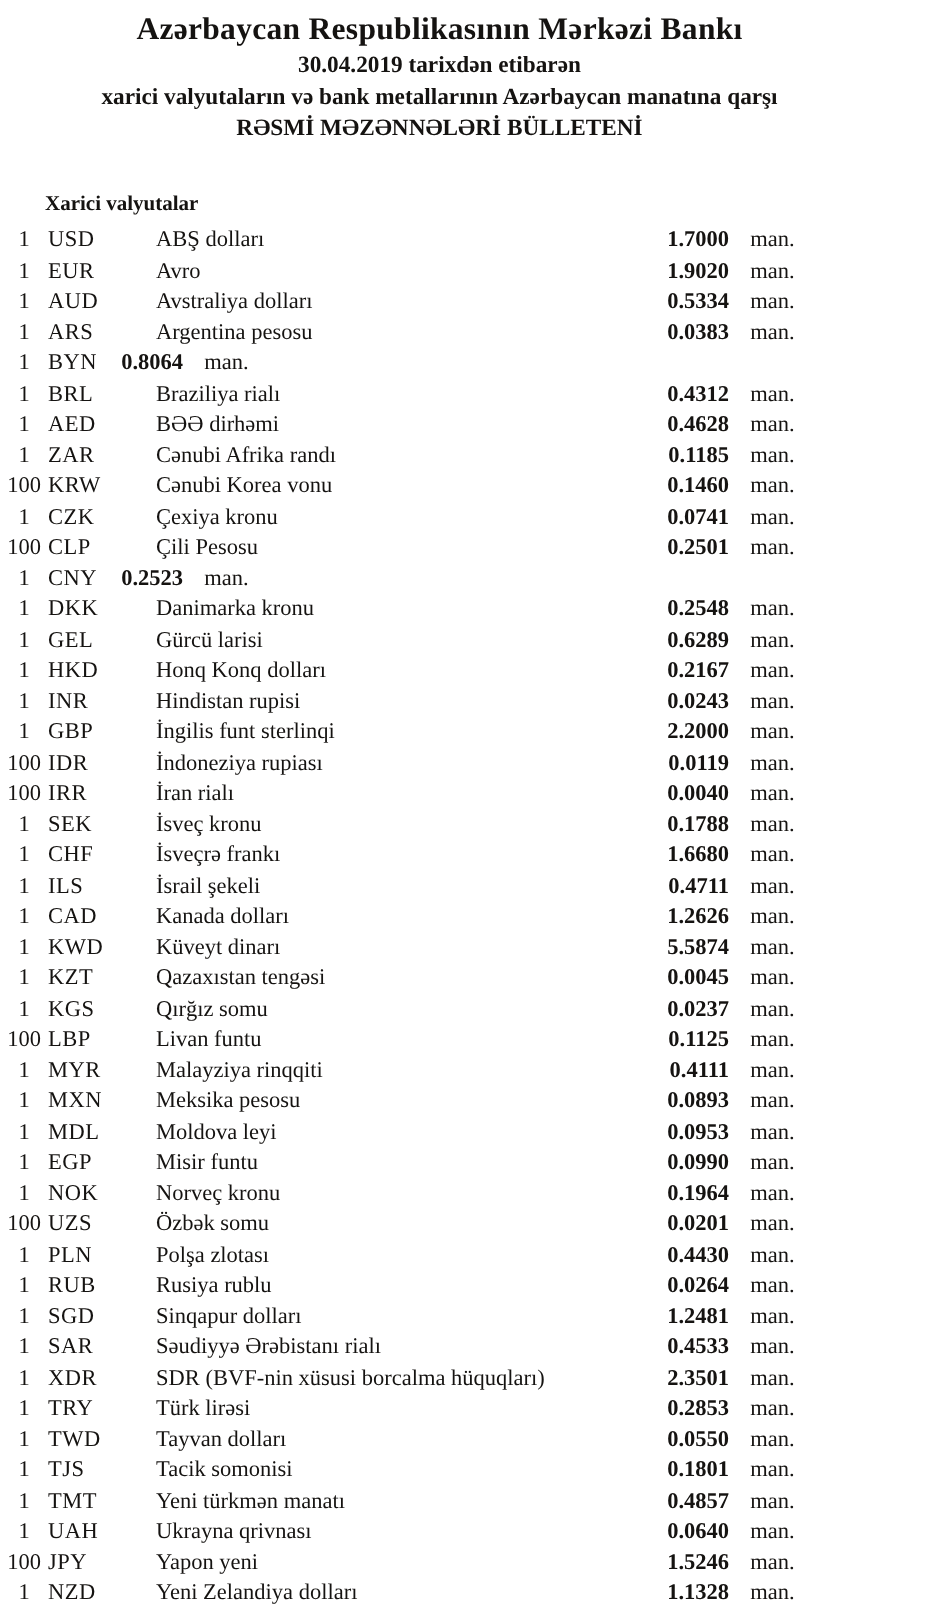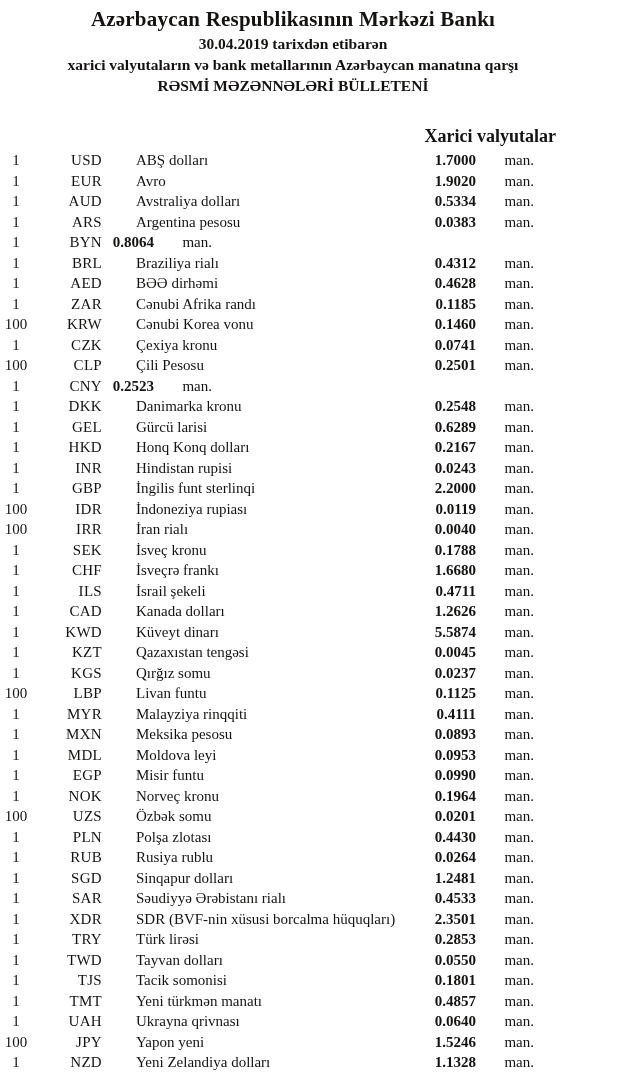--- a/index.html
+++ b/index.html
@@ -31,64 +31,63 @@
     line-height: 27px;
     letter-spacing: 0.2px;
   }
   .date-line, .subtitle, .bulletin-title {
     font-size: 15.5px;
     line-height: 21px;
   }
   .section-title {
     margin-top: 30px;
     padding-left: 30px;
-    text-align: right;
+    text-align: left;
     font-weight: bold;
-    font-size: 18px;
+    font-size: 14px;
     line-height: 21px;
   }
   .rates-table {
     margin-top: 3px;
   }
   .row {
     display: flex;
     height: 20.5px;
     line-height: 20.5px;
     font-size: 15px;
     padding-right: 22px;
     white-space: nowrap;
   }
   .qty {
     width: 32px;
     text-align: center;
     flex: 0 0 auto;
   }
   .code {
     width: 38px;
-    text-align: right;
+    text-align: left;
     letter-spacing: 0.3px;
     flex: 0 0 auto;
-    margin-left: 32px;
   }
   .name {
     flex: 1 1 auto;
     padding-left: 5px;
     overflow: hidden;
     margin-left: 29px;
   }
   .rate {
     width: 52px;
     text-align: right;
     font-weight: bold;
     flex: 0 0 auto;
   }
   .unit {
     width: 38px;
-    margin-left: 20px;
-    text-align: right;
+    margin-left: 10px;
+    text-align: center;
     flex: 0 0 auto;
   }
 </style>
 </head>
 <body>
 
 <div class="page">
 
   <div class="header">
     <div class="bank-name">Azərbaycan Respublikasının Mərkəzi Bankı</div>

